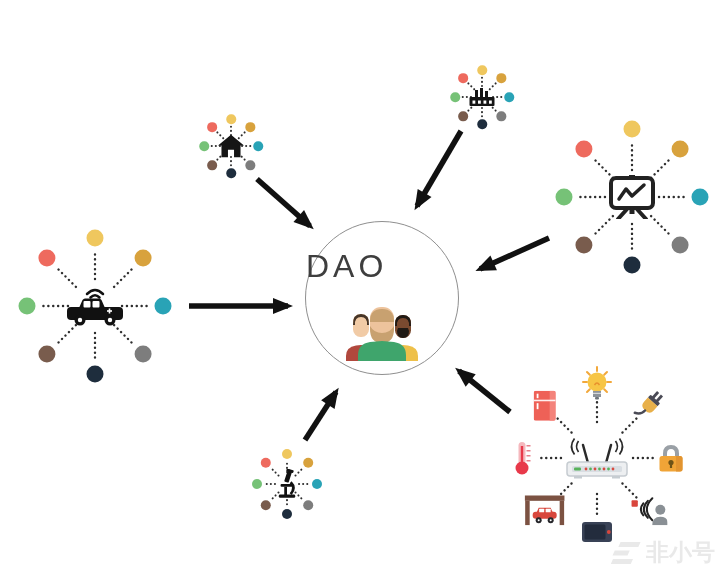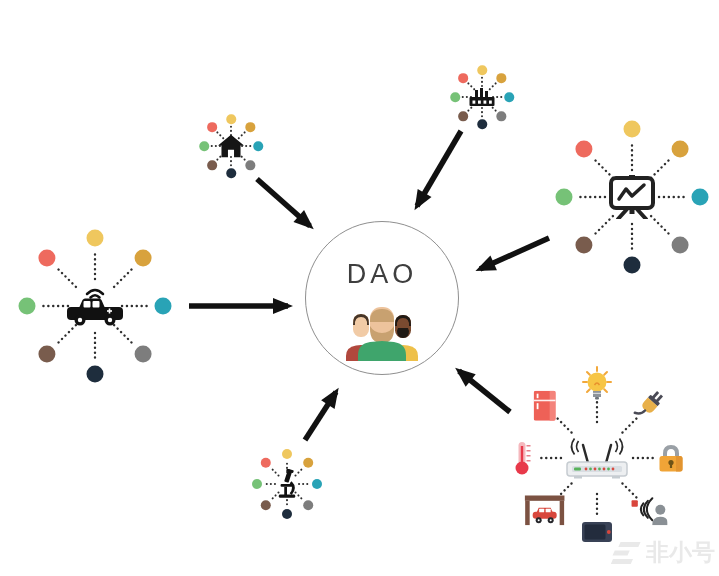--- a/index.html
+++ b/index.html
@@ -12,22 +12,22 @@
   .cluster.small .spokes line{stroke-width:2;stroke-dasharray:0.1 4;}
   .cluster.large .spokes line{stroke-width:2.4;stroke-dasharray:0.1 4.8;}
   .orbit-item{position:absolute;left:50%;top:50%;
     transform:translate(-50%,-50%) rotate(var(--a)) translateY(calc(-1*var(--r))) rotate(calc(-1*var(--a)));}
   .dot{border-radius:50%;width:var(--d);height:var(--d);}
   .cluster-icon{position:absolute;left:50%;top:50%;transform:translate(-50%,-50%);line-height:0;}
   .sat{line-height:0;}
   
   .dao-circle{position:absolute;left:305px;top:221px;width:154px;height:154px;border:1.5px solid #8f8f8f;
     border-radius:50%;background:#fff;box-sizing:border-box;}
-  .dao-label{position:absolute;top:37px;left:0;width:100%;text-align:center;
-    font-size:27px;font-weight:200;letter-spacing:4px;color:#3e3e3e;}
+  .dao-label{position:absolute;top:26px;left:0;width:100%;text-align:left;
+    font-size:32px;font-weight:200;letter-spacing:4px;color:#3e3e3e;}
   .dao-people{position:absolute;left:50%;bottom:13px;transform:translateX(-50%);line-height:0;}
   
   .arrows{position:absolute;left:0;top:0;width:719px;height:576px;pointer-events:none;}
   .arrow-line{stroke:#111;stroke-width:5.5;}
   
   .watermark{position:absolute;right:4px;bottom:8px;display:flex;align-items:center;gap:5px;
     color:#e9e9e9;font-weight:bold;font-size:23px;user-select:none;}
   .watermark svg{display:block;}
 </style>
 </head>

